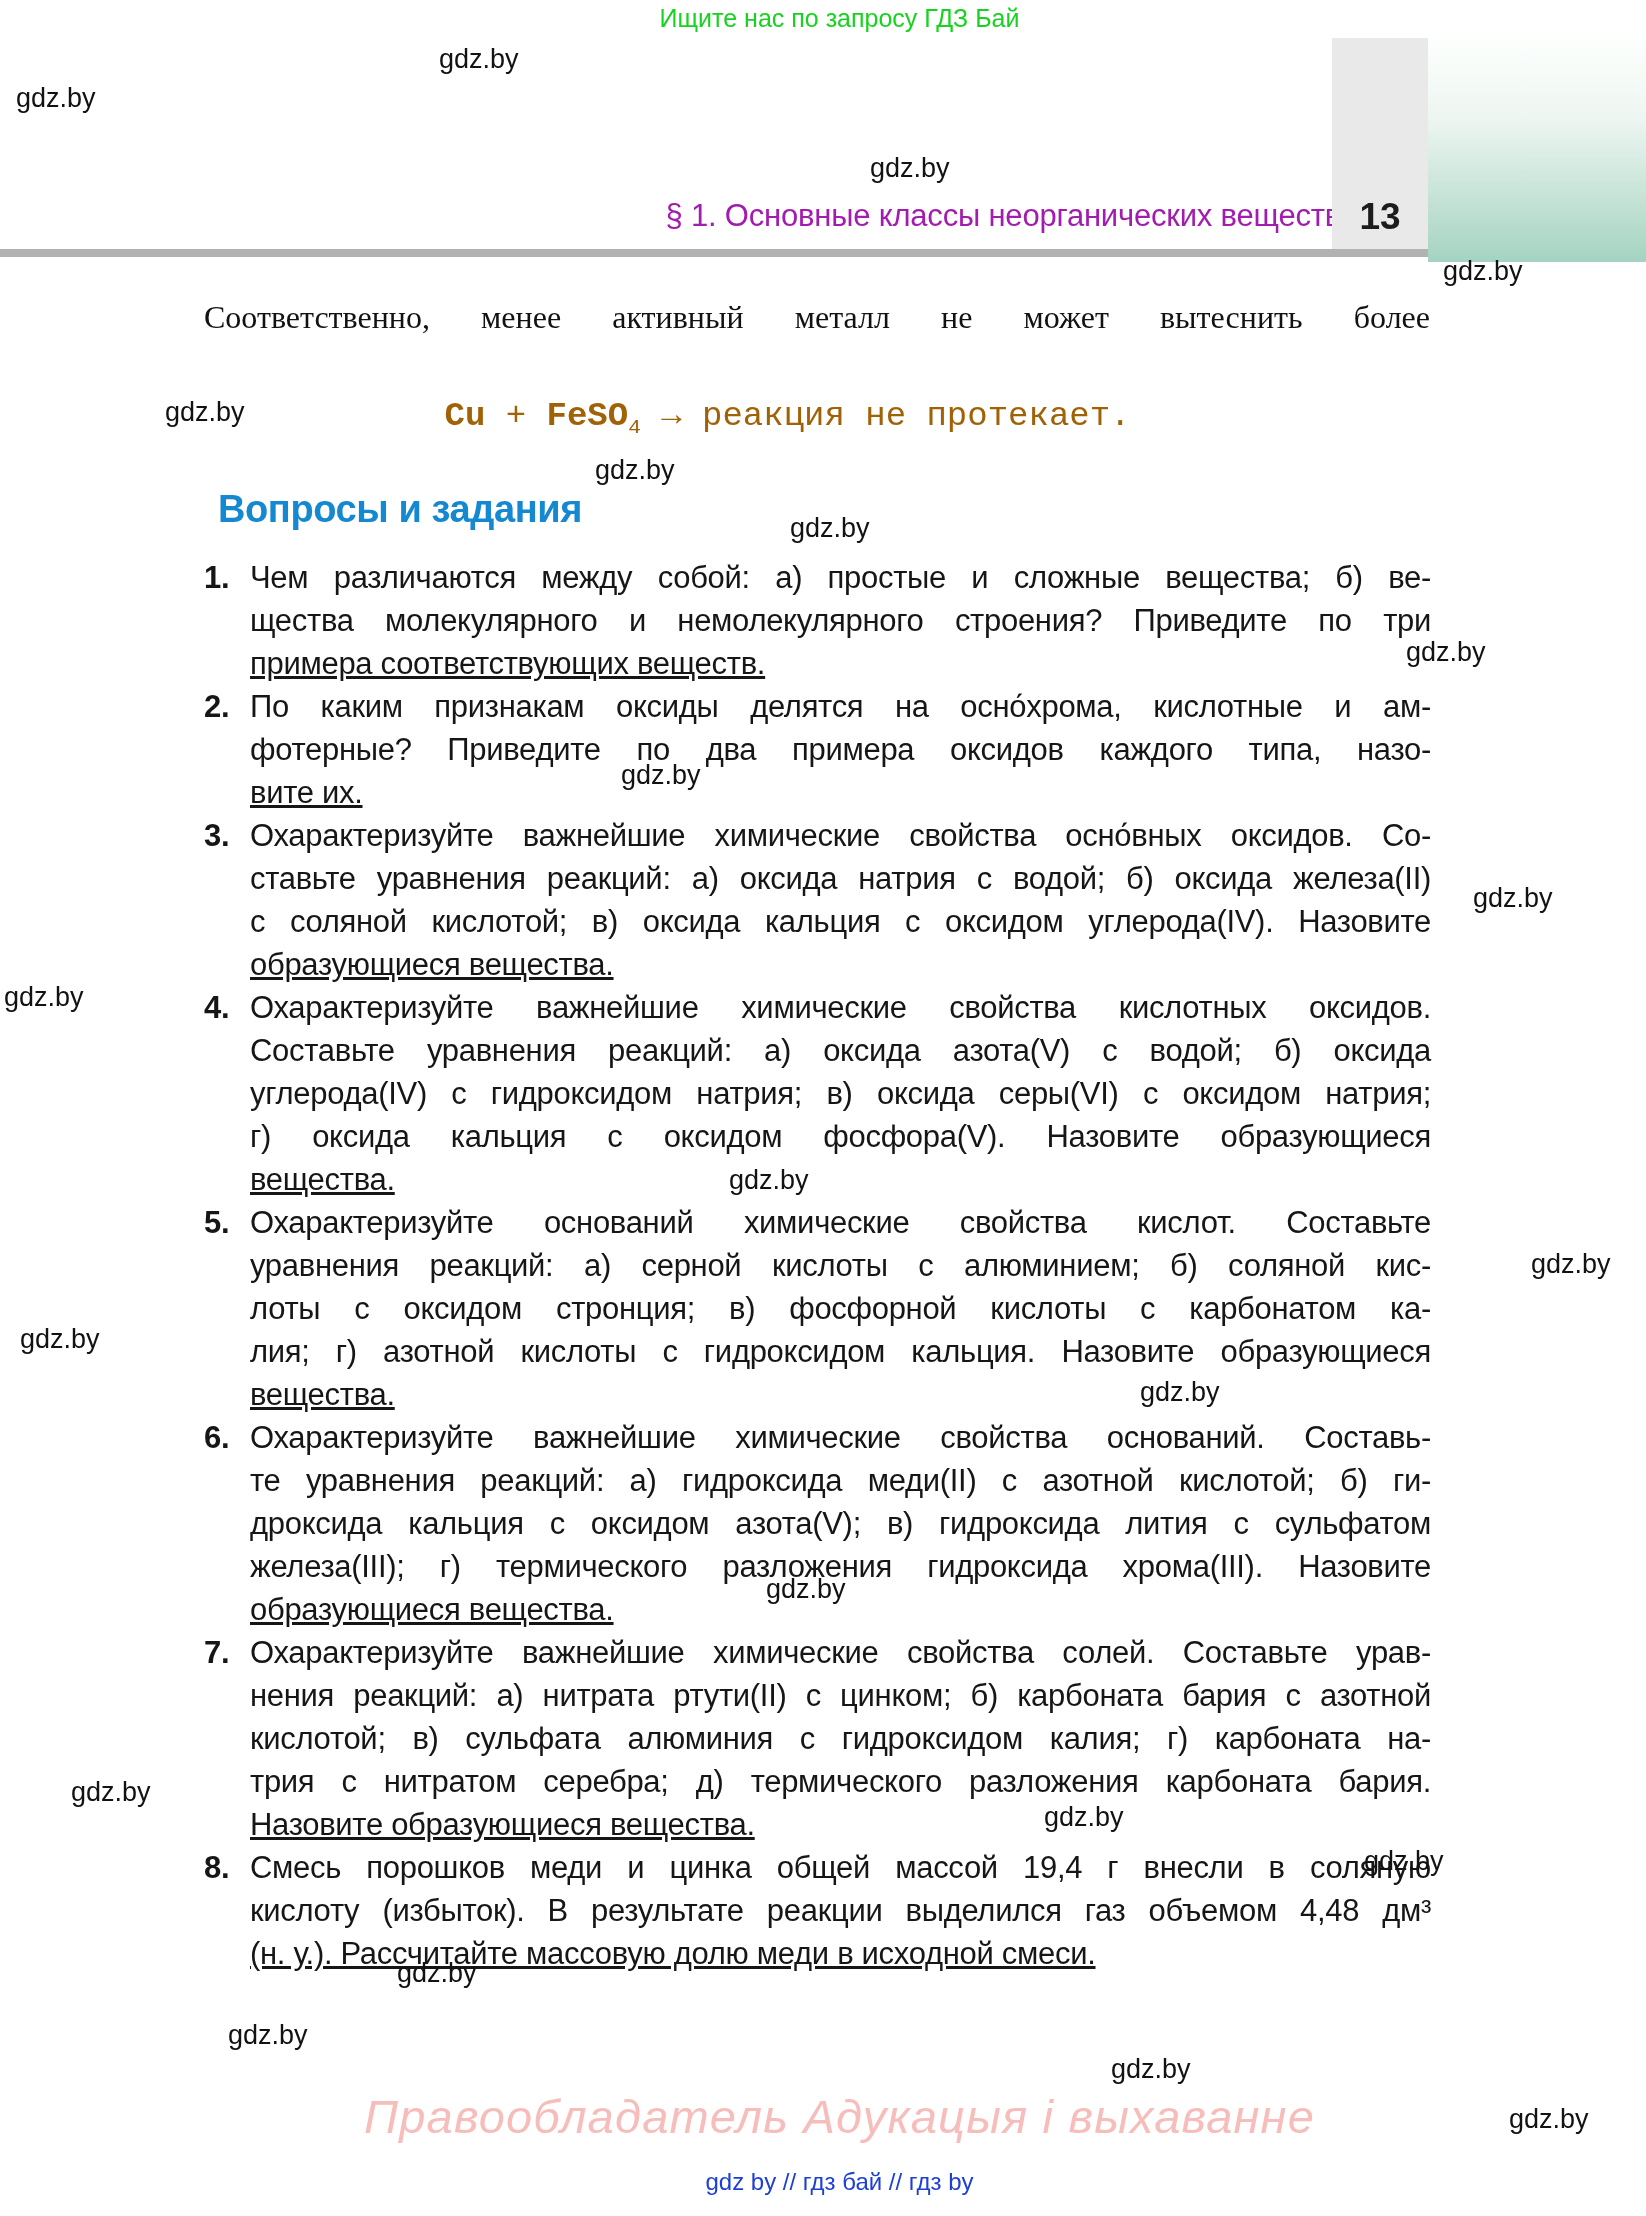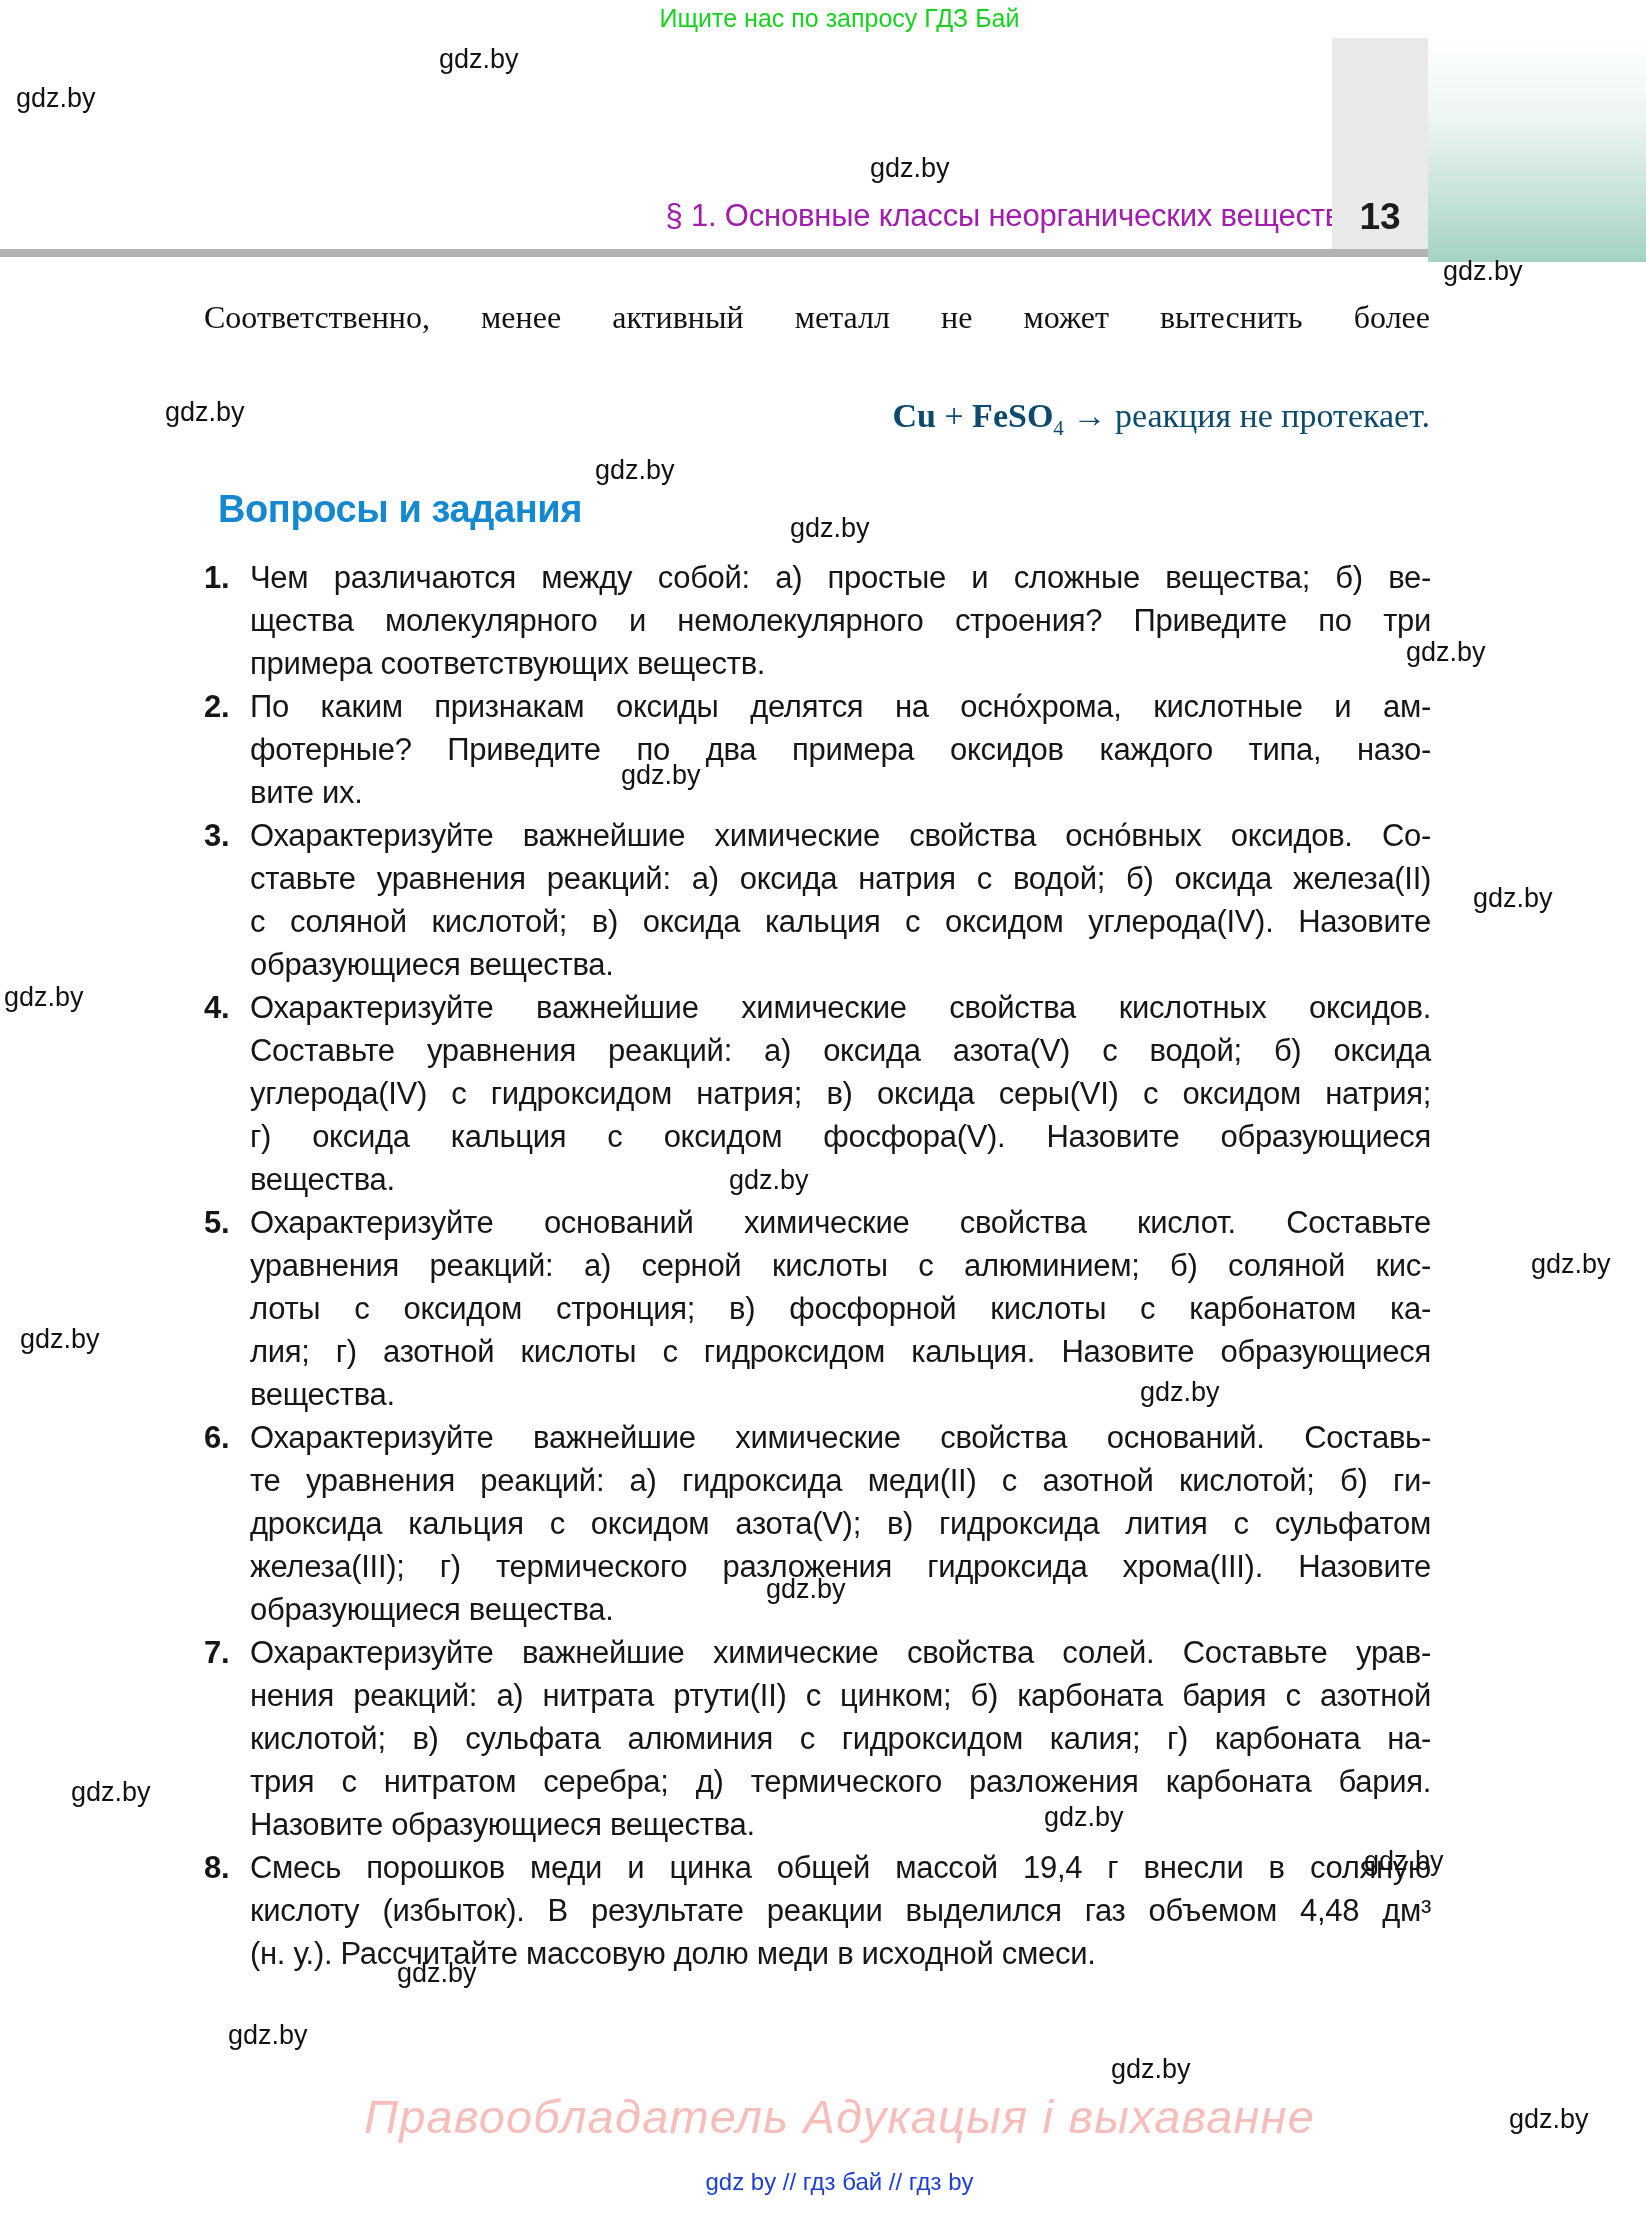--- a/index.html
+++ b/index.html
@@ -76,24 +76,24 @@
     text-indent: 59px;
     text-align: justify;
     text-align-last: justify;
   }
 
   
   .formula {
     position: absolute;
     left: 145px; top: 397px;
     width: 1285px;
-    text-align: right;
-    font-family: Liberation Serif, serif;
+    text-align: center;
+    font-family: Liberation Mono, monospace;
     font-size: 34px;
-    color: #0c4a6e;
+    color: #a16207;
   }
   .formula b { font-weight: bold; }
   .formula sub { font-size: 0.62em; }
 
   
   .q-heading {
     position: absolute;
     left: 210px; top: 480px;
     margin: 8px;
     font-size: 38px;
@@ -112,21 +112,21 @@
     letter-spacing: -0.3px;
     color: #161616;
   }
   .q { position: relative; }
   .qnum {
     position: absolute;
     left: -46px; top: 0;
     font-weight: bold;
   }
   .qline { text-align: justify; text-align-last: justify; }
-  .qline.last { text-align-last: left; }
+  .qline.last { text-align-last: left; text-decoration: underline; }
 
   
   .footer-copyright {
     position: absolute;
     top: 2089px; left: 0; width: 100%;
     text-align: center;
     font-style: italic;
     font-size: 47px;
     letter-spacing: 1.2px;
     color: var(--copyright_pink, #f6bdbb);

